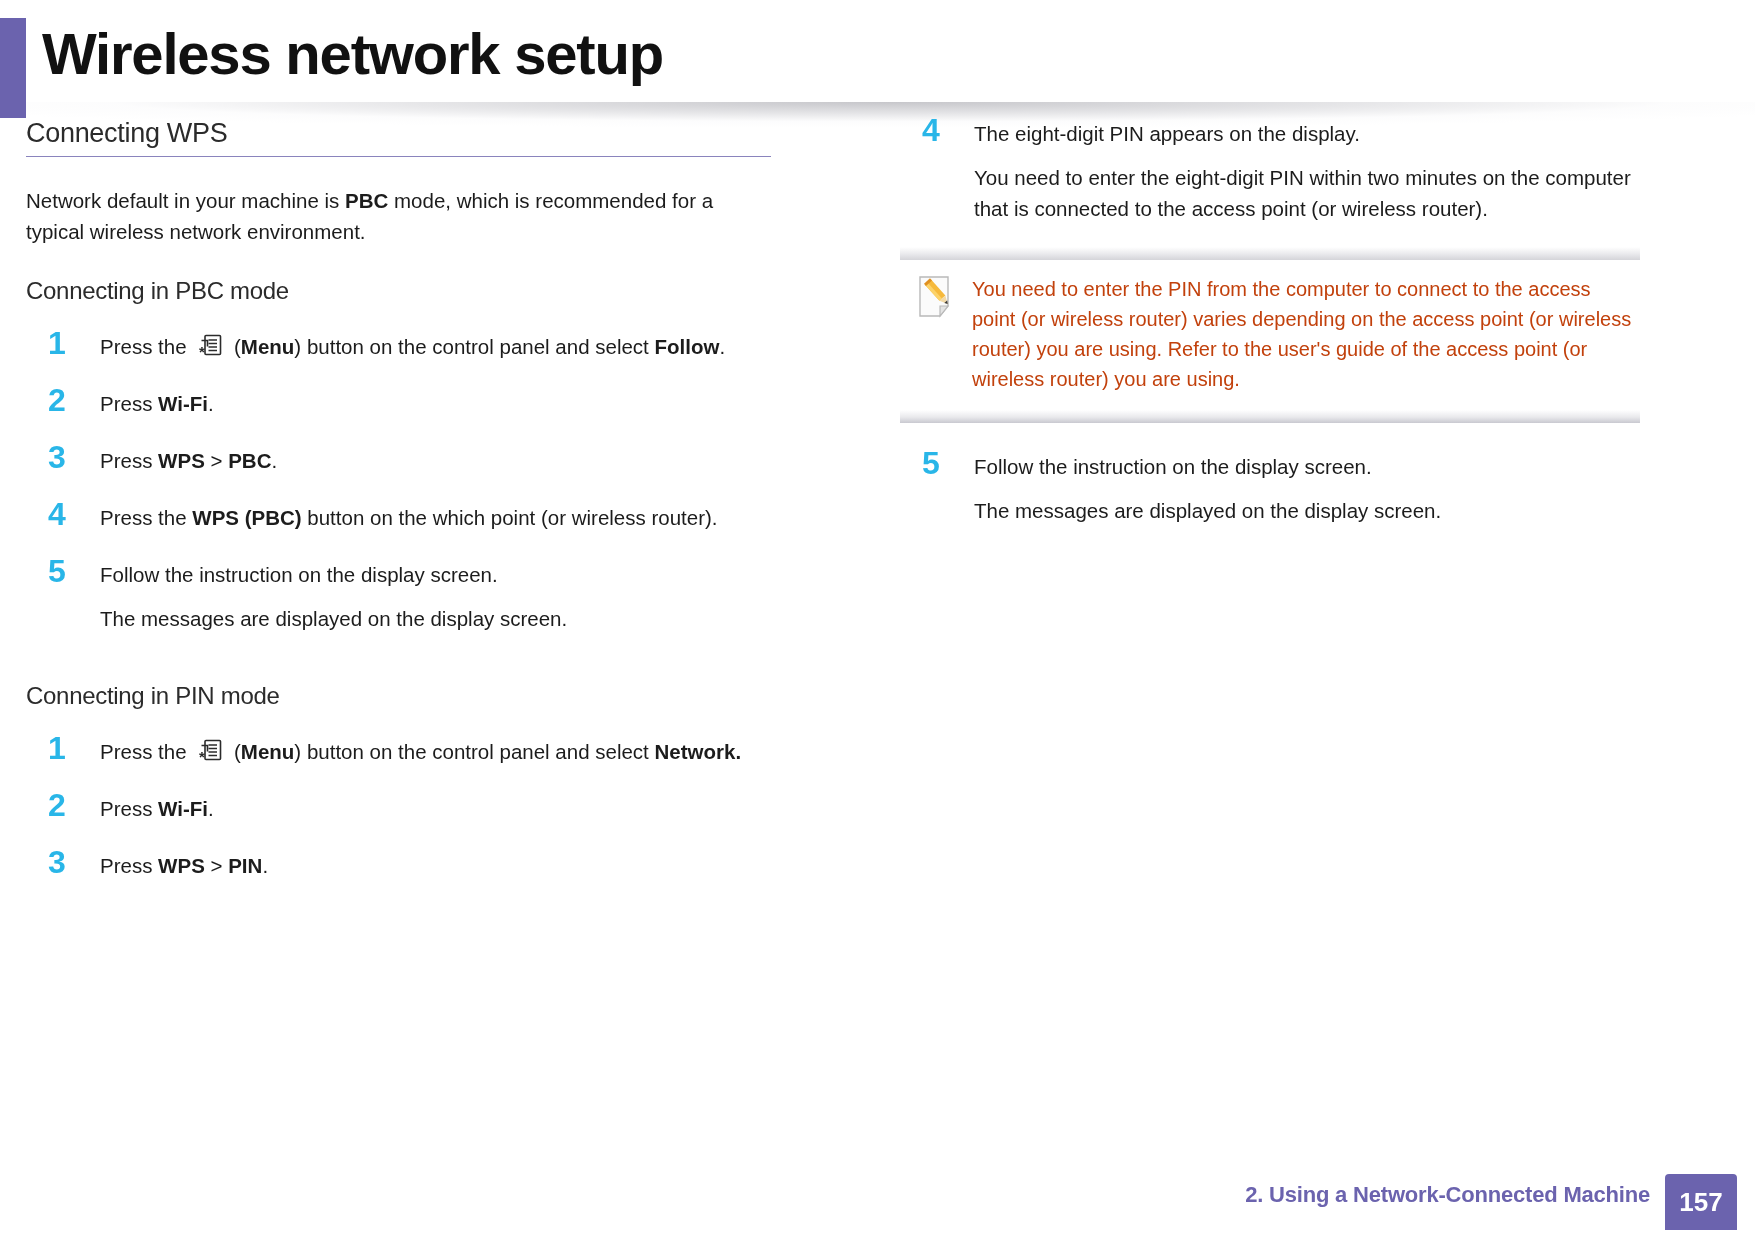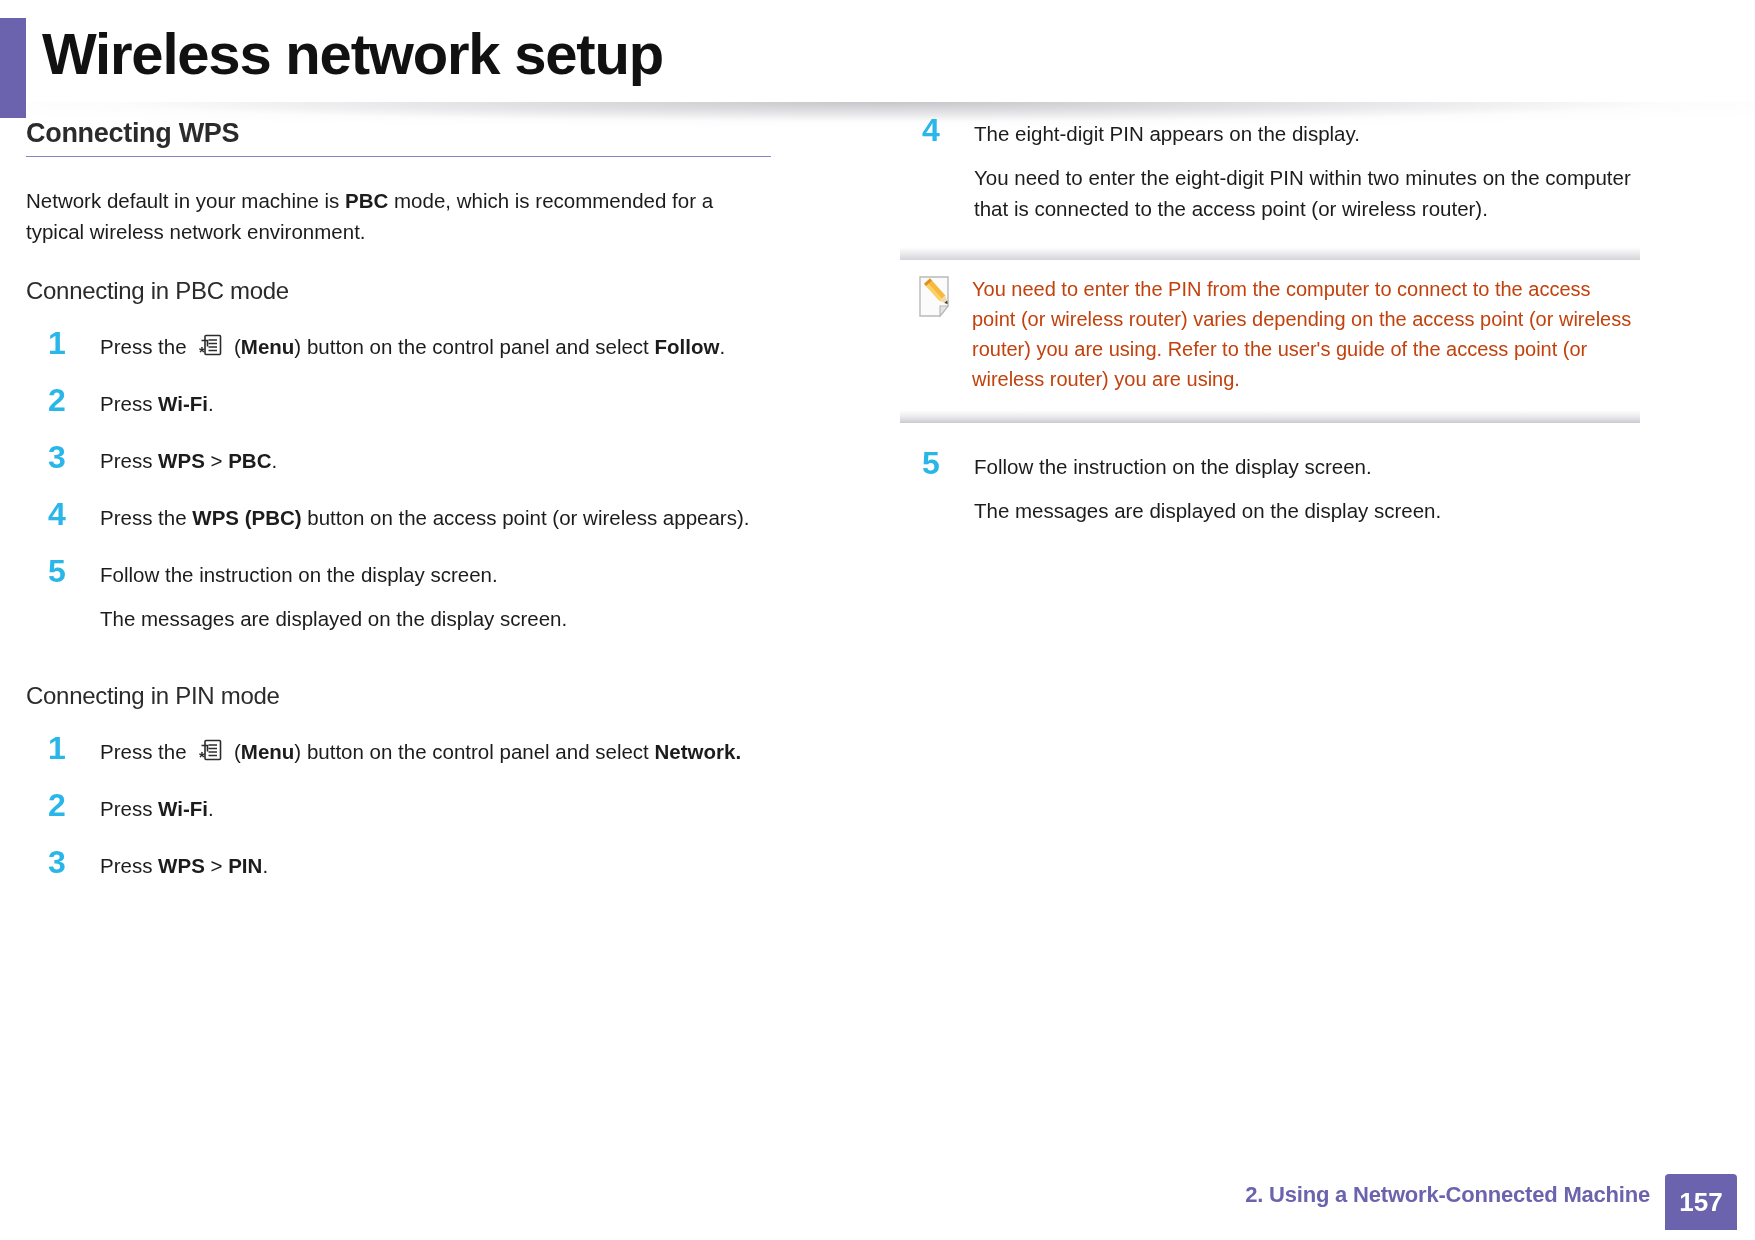--- a/index.html
+++ b/index.html
@@ -59,21 +59,21 @@
   .col {
     position: absolute;
     top: 118px;
   }
   .col-left  { left: 26px;  width: 745px; }
   .col-right { left: 900px; width: 740px; }
 
   
   .h2 {
     font-size: 27px;
-    font-weight: bold;
+    font-weight: normal;
     color: #2b2b2b;
     letter-spacing: -0.3px;
     margin: 0 0 7px 0;
   }
   .h2-rule {
     height: 1px;
     background: #8a84bd;
     margin-bottom: 28px;
     width: 745px;
   }
@@ -244,21 +244,21 @@
       <span class="step-body"><span>Press </span><b>Wi-Fi</b><span>.</span></span>
     </div>
 
     <div class="step">
       <span class="step-num">3</span>
       <span class="step-body"><span>Press </span><b>WPS</b><span> &gt; </span><b>PBC</b><span>.</span></span>
     </div>
 
     <div class="step">
       <span class="step-num">4</span>
-      <span class="step-body"><span>Press the </span><b>WPS (PBC)</b><span> button on the access point (or wireless appears).</span></span>
+      <span class="step-body"><span>Press the </span><b>WPS (PBC)</b><span> button on the which point (or wireless router).</span></span>
     </div>
 
     <div class="step">
       <span class="step-num">5</span>
       <span class="step-body">Follow the instruction on the display screen.</span>
       <div class="step-sub">The messages are displayed on the display screen.</div>
     </div>
 
   </div>
 

